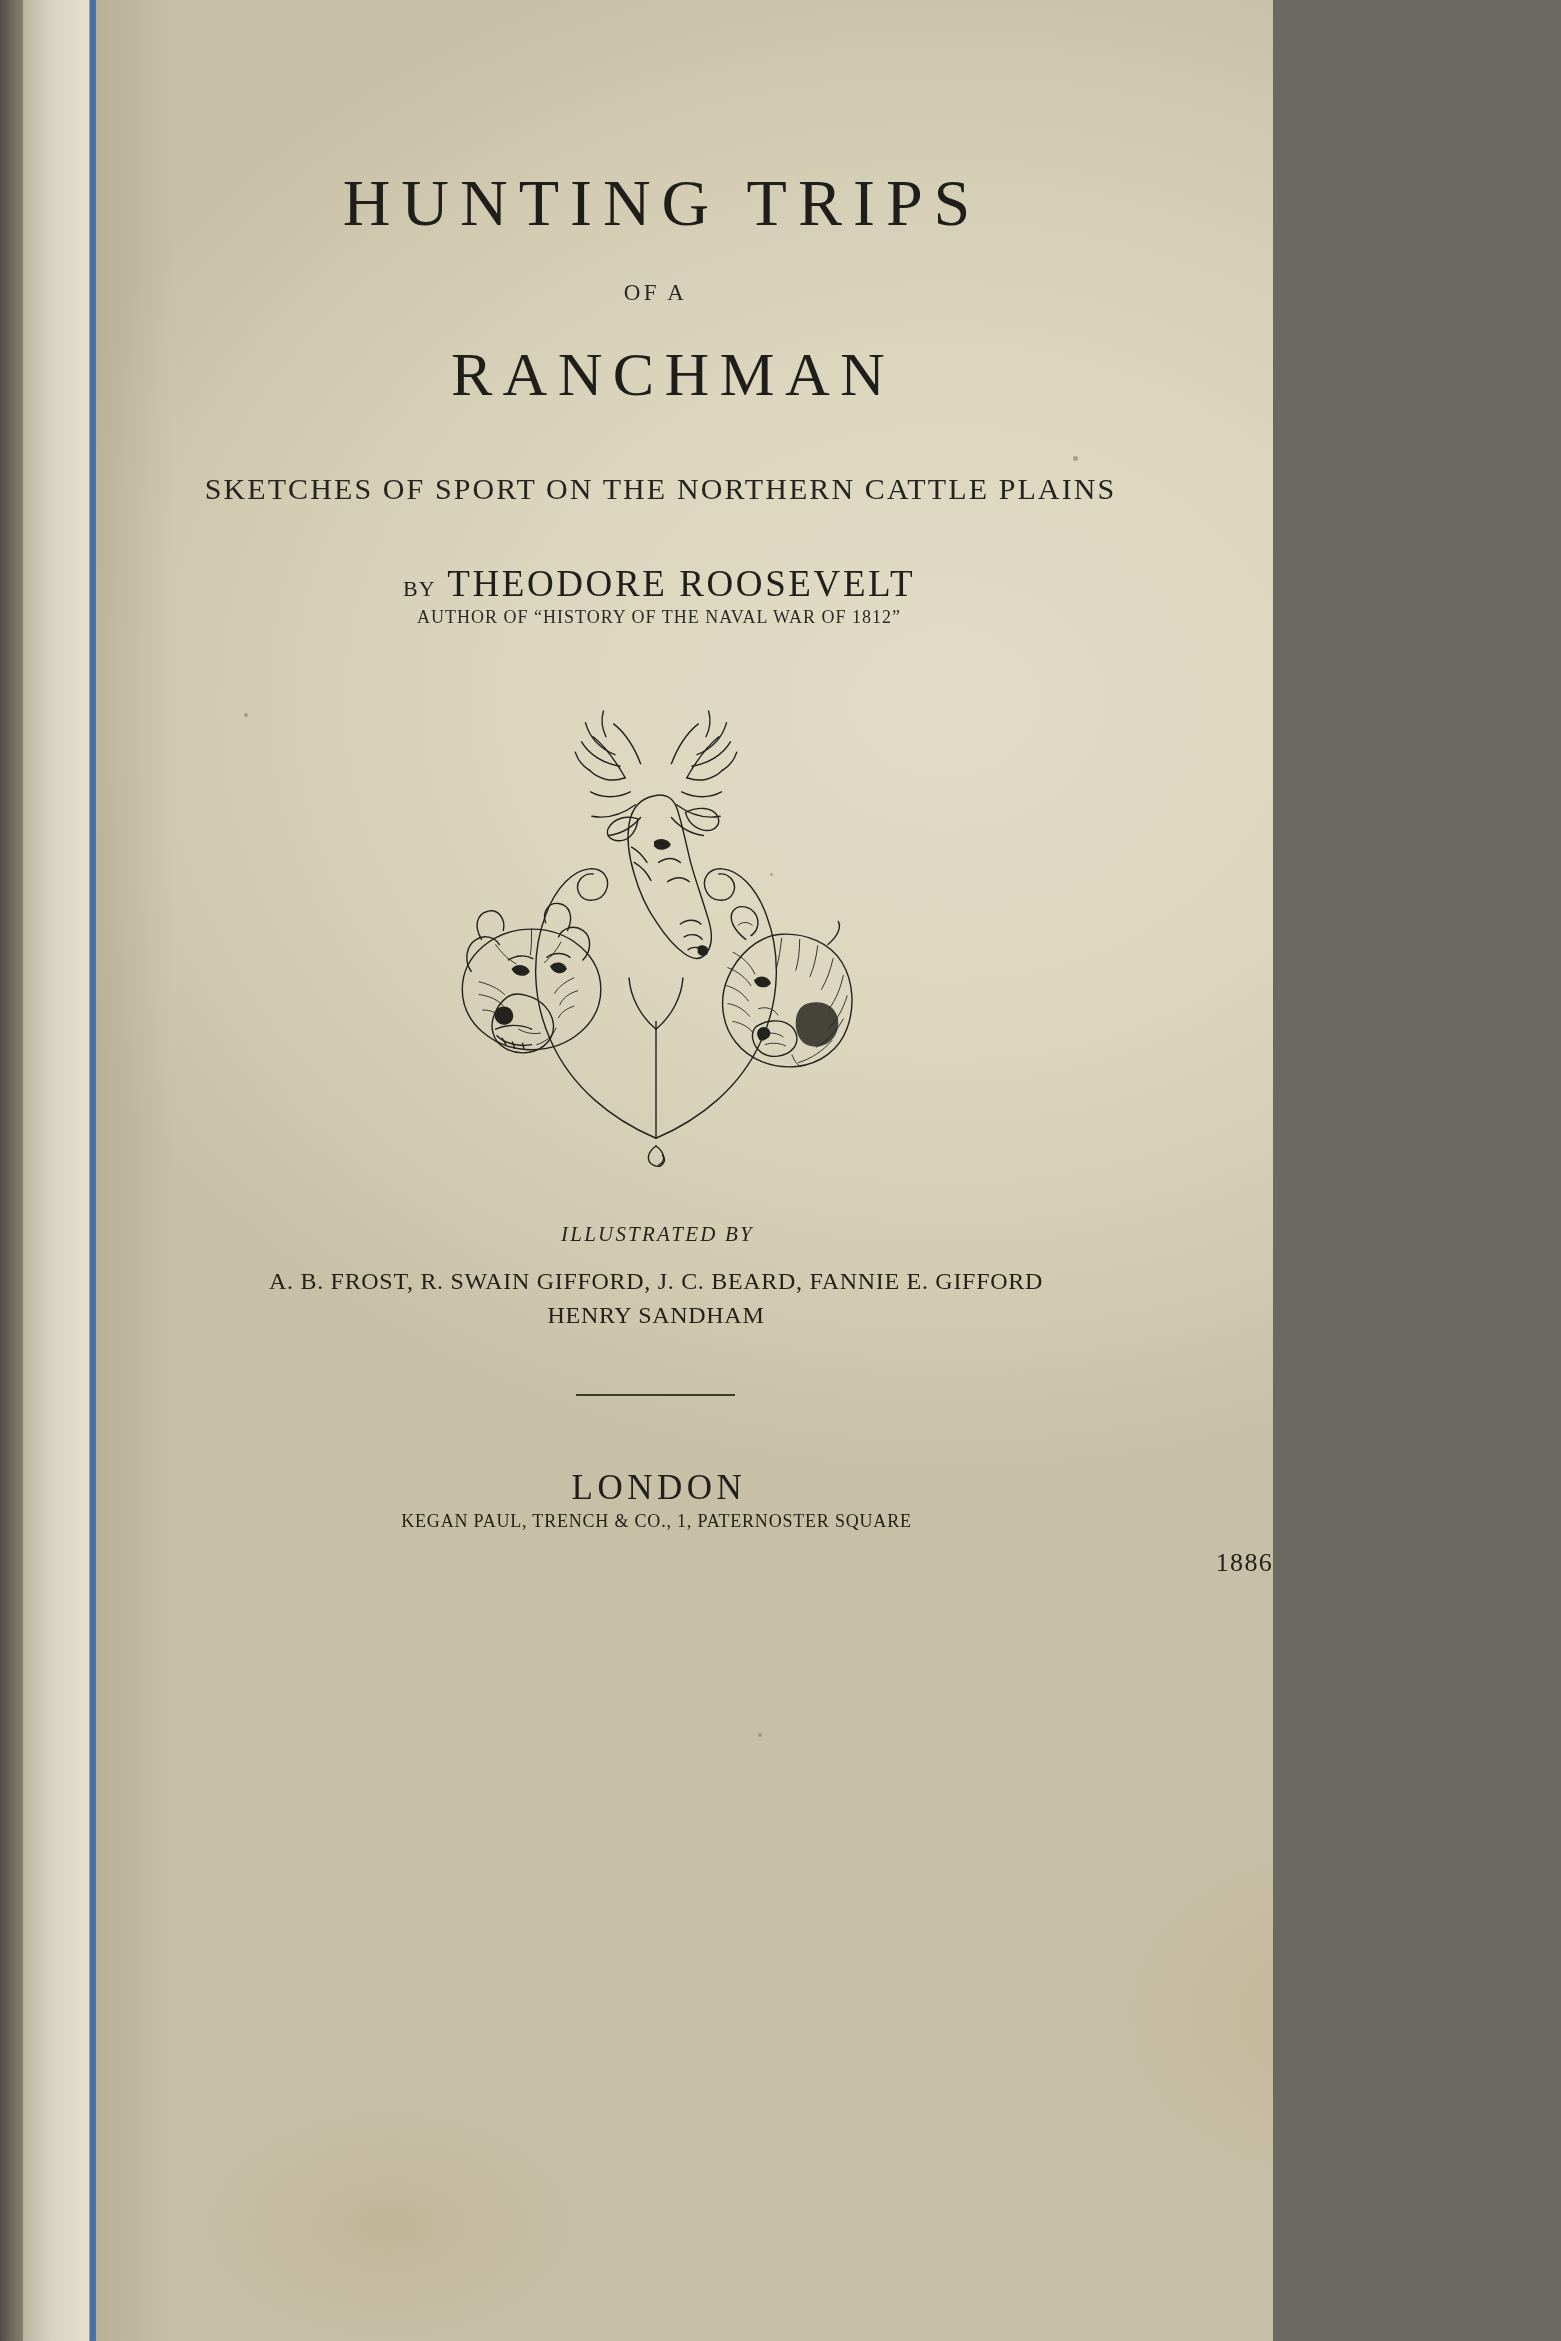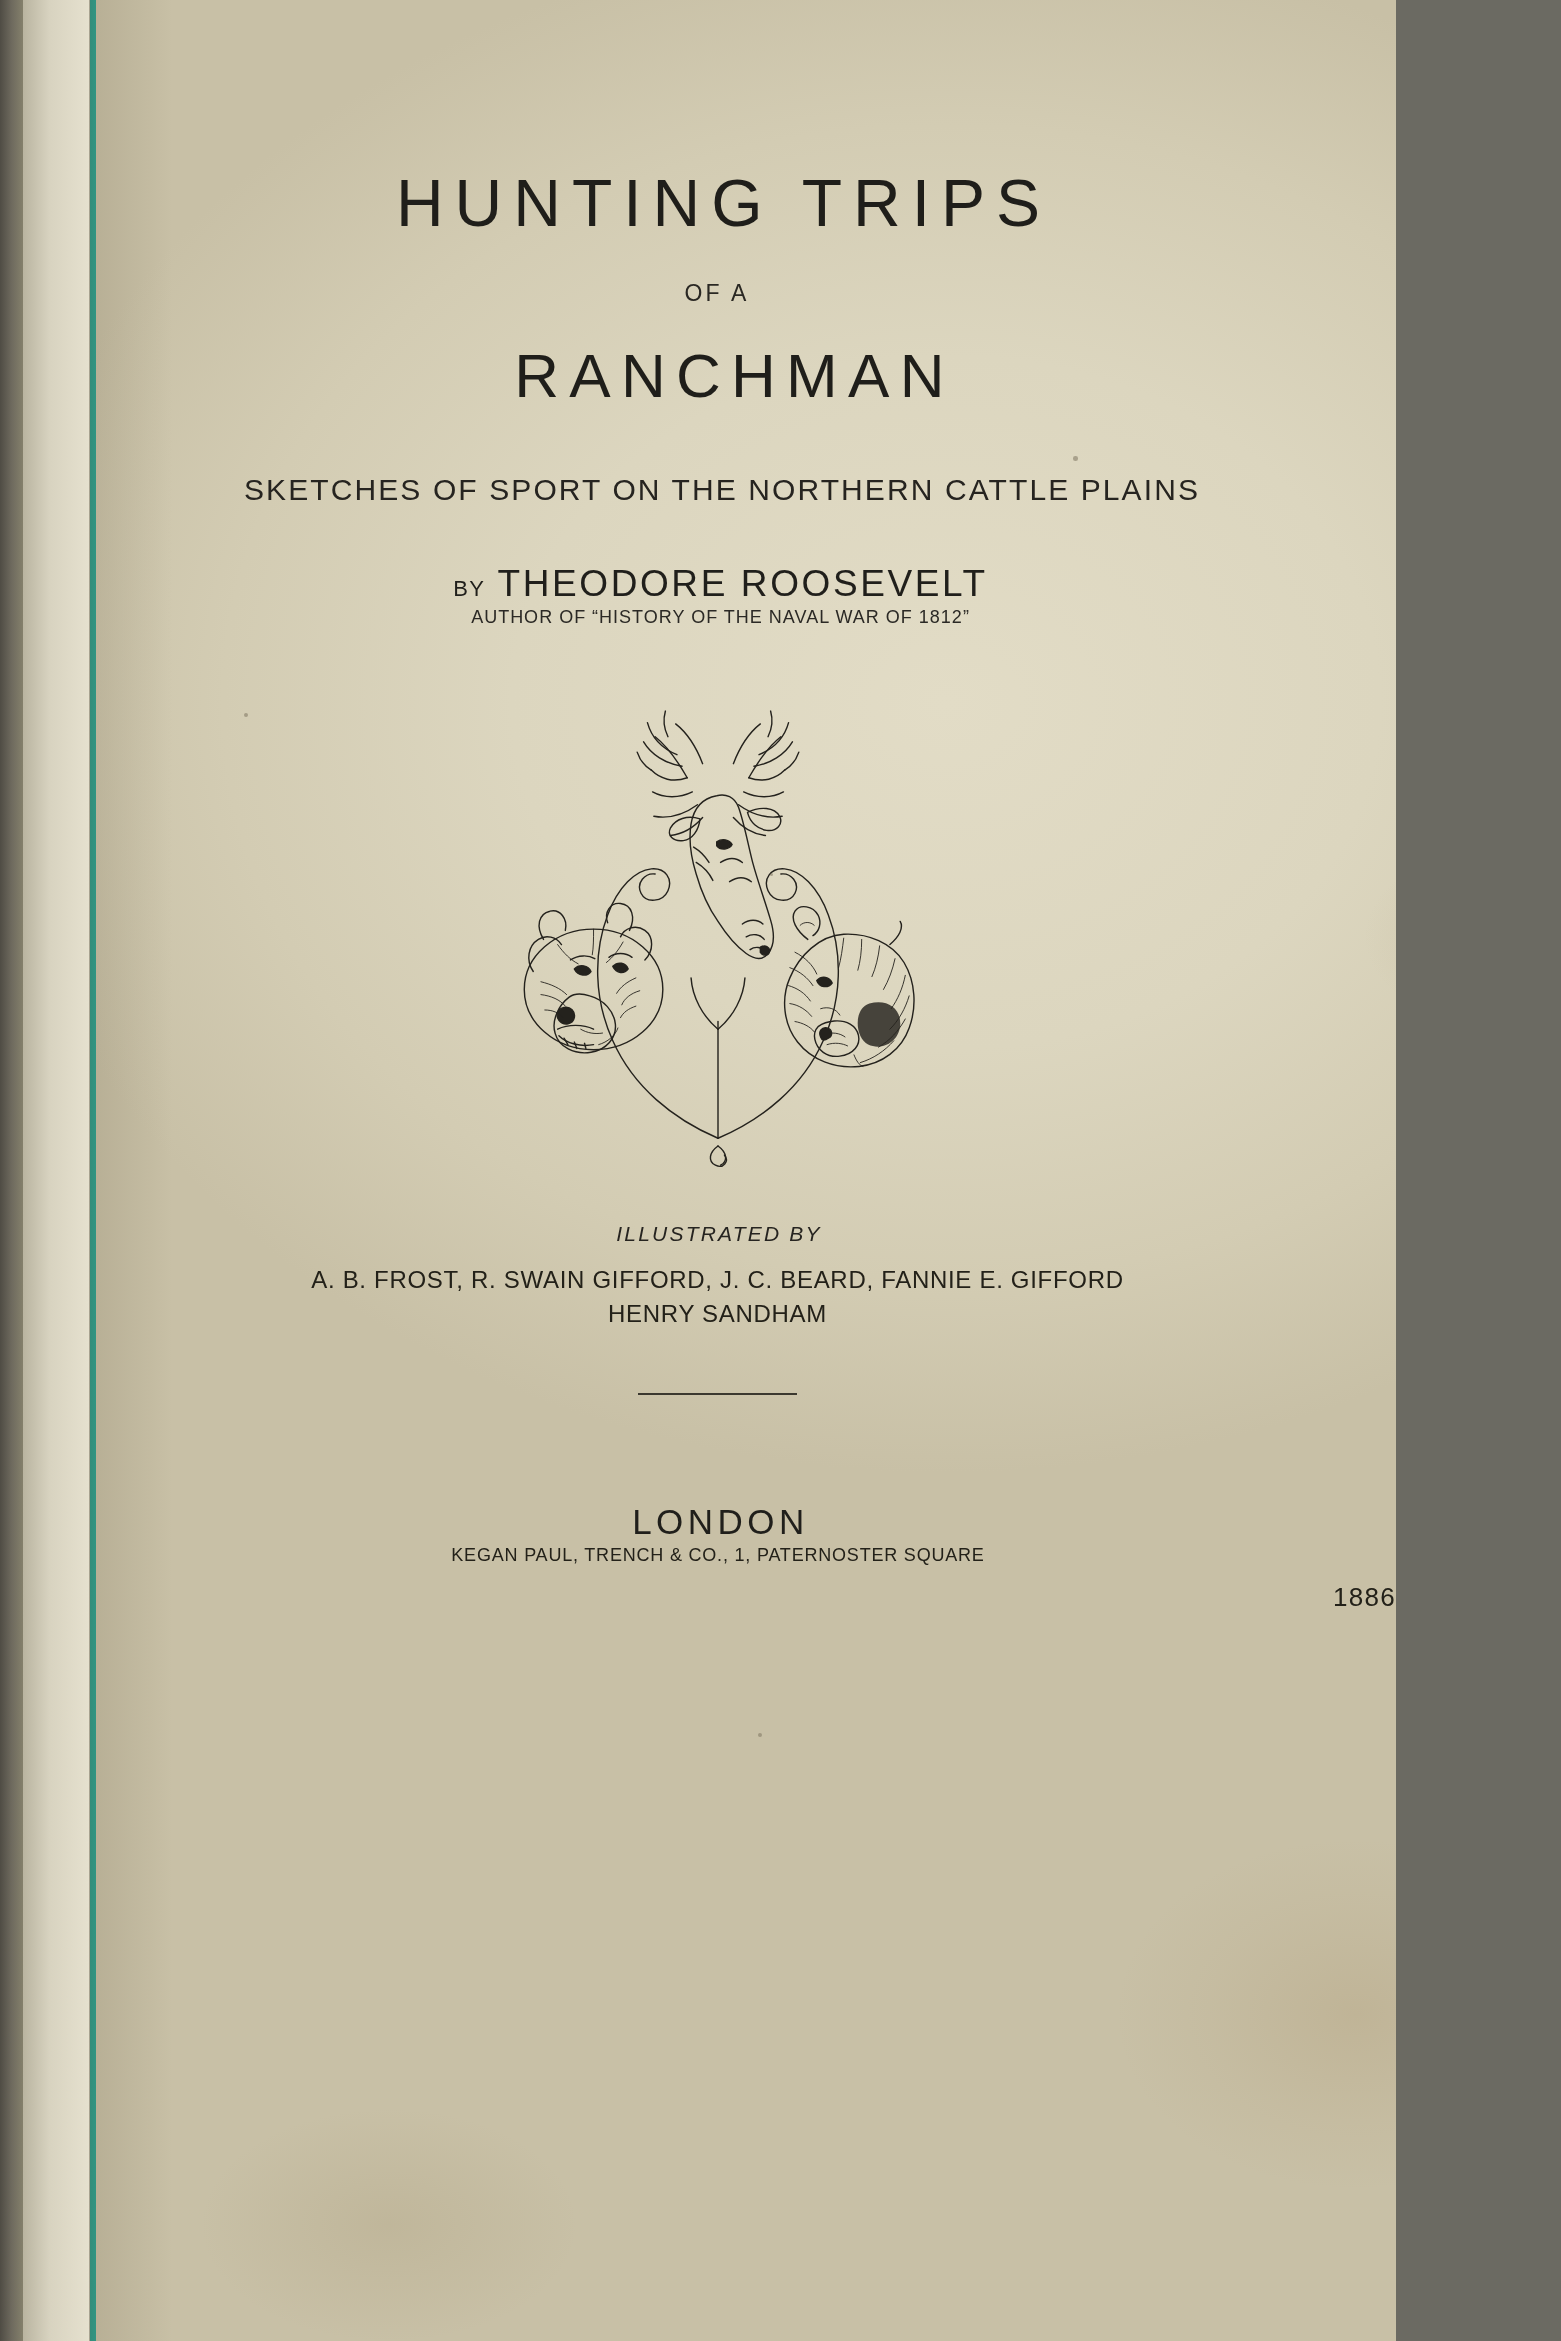--- a/index.html
+++ b/index.html
@@ -2,25 +2,25 @@
 <html style="font-size:10.3px"><head>
 <meta charset="utf-8">
 <style>
   html, body {
     margin: 0;
     padding: 0;
     background: #6b6a62;
   }
   .page {
     position: relative;
-    width: 1396px;
+    width: 1273px;
     height: 2342px;
     overflow: hidden;
-    background: #14b8a6;
-    font-family: Liberation Sans, sans-serif;
+    background: #3b82f6;
+    font-family: Liberation Serif, serif;
   }
 
   
   .gutter-dark {
     position: absolute;
     left: 0; top: 0;
     width: 26px; height: 100%;
     background: linear-gradient(to right, #4f4c44 0%, #6e6a5e 45%, #8a866f 100%);
   }
   .gutter-page {
@@ -150,21 +150,21 @@
   .rule {
     width: 159px;
     height: 1.9px;
     background: #3b382f;
     margin: 62px auto 0 auto;
     position: relative;
     left: 19px;
   }
 
   .city {
-    margin-top: 107px;
+    margin-top: 72px;
     font-size: 35px;
     letter-spacing: 4.5px;
     padding-left: 45px;
     color: #201f1b;
   }
   .publisher {
     margin-top: 3px;
     font-size: 18px;
     letter-spacing: 0.8px;
     padding-left: 40px;

